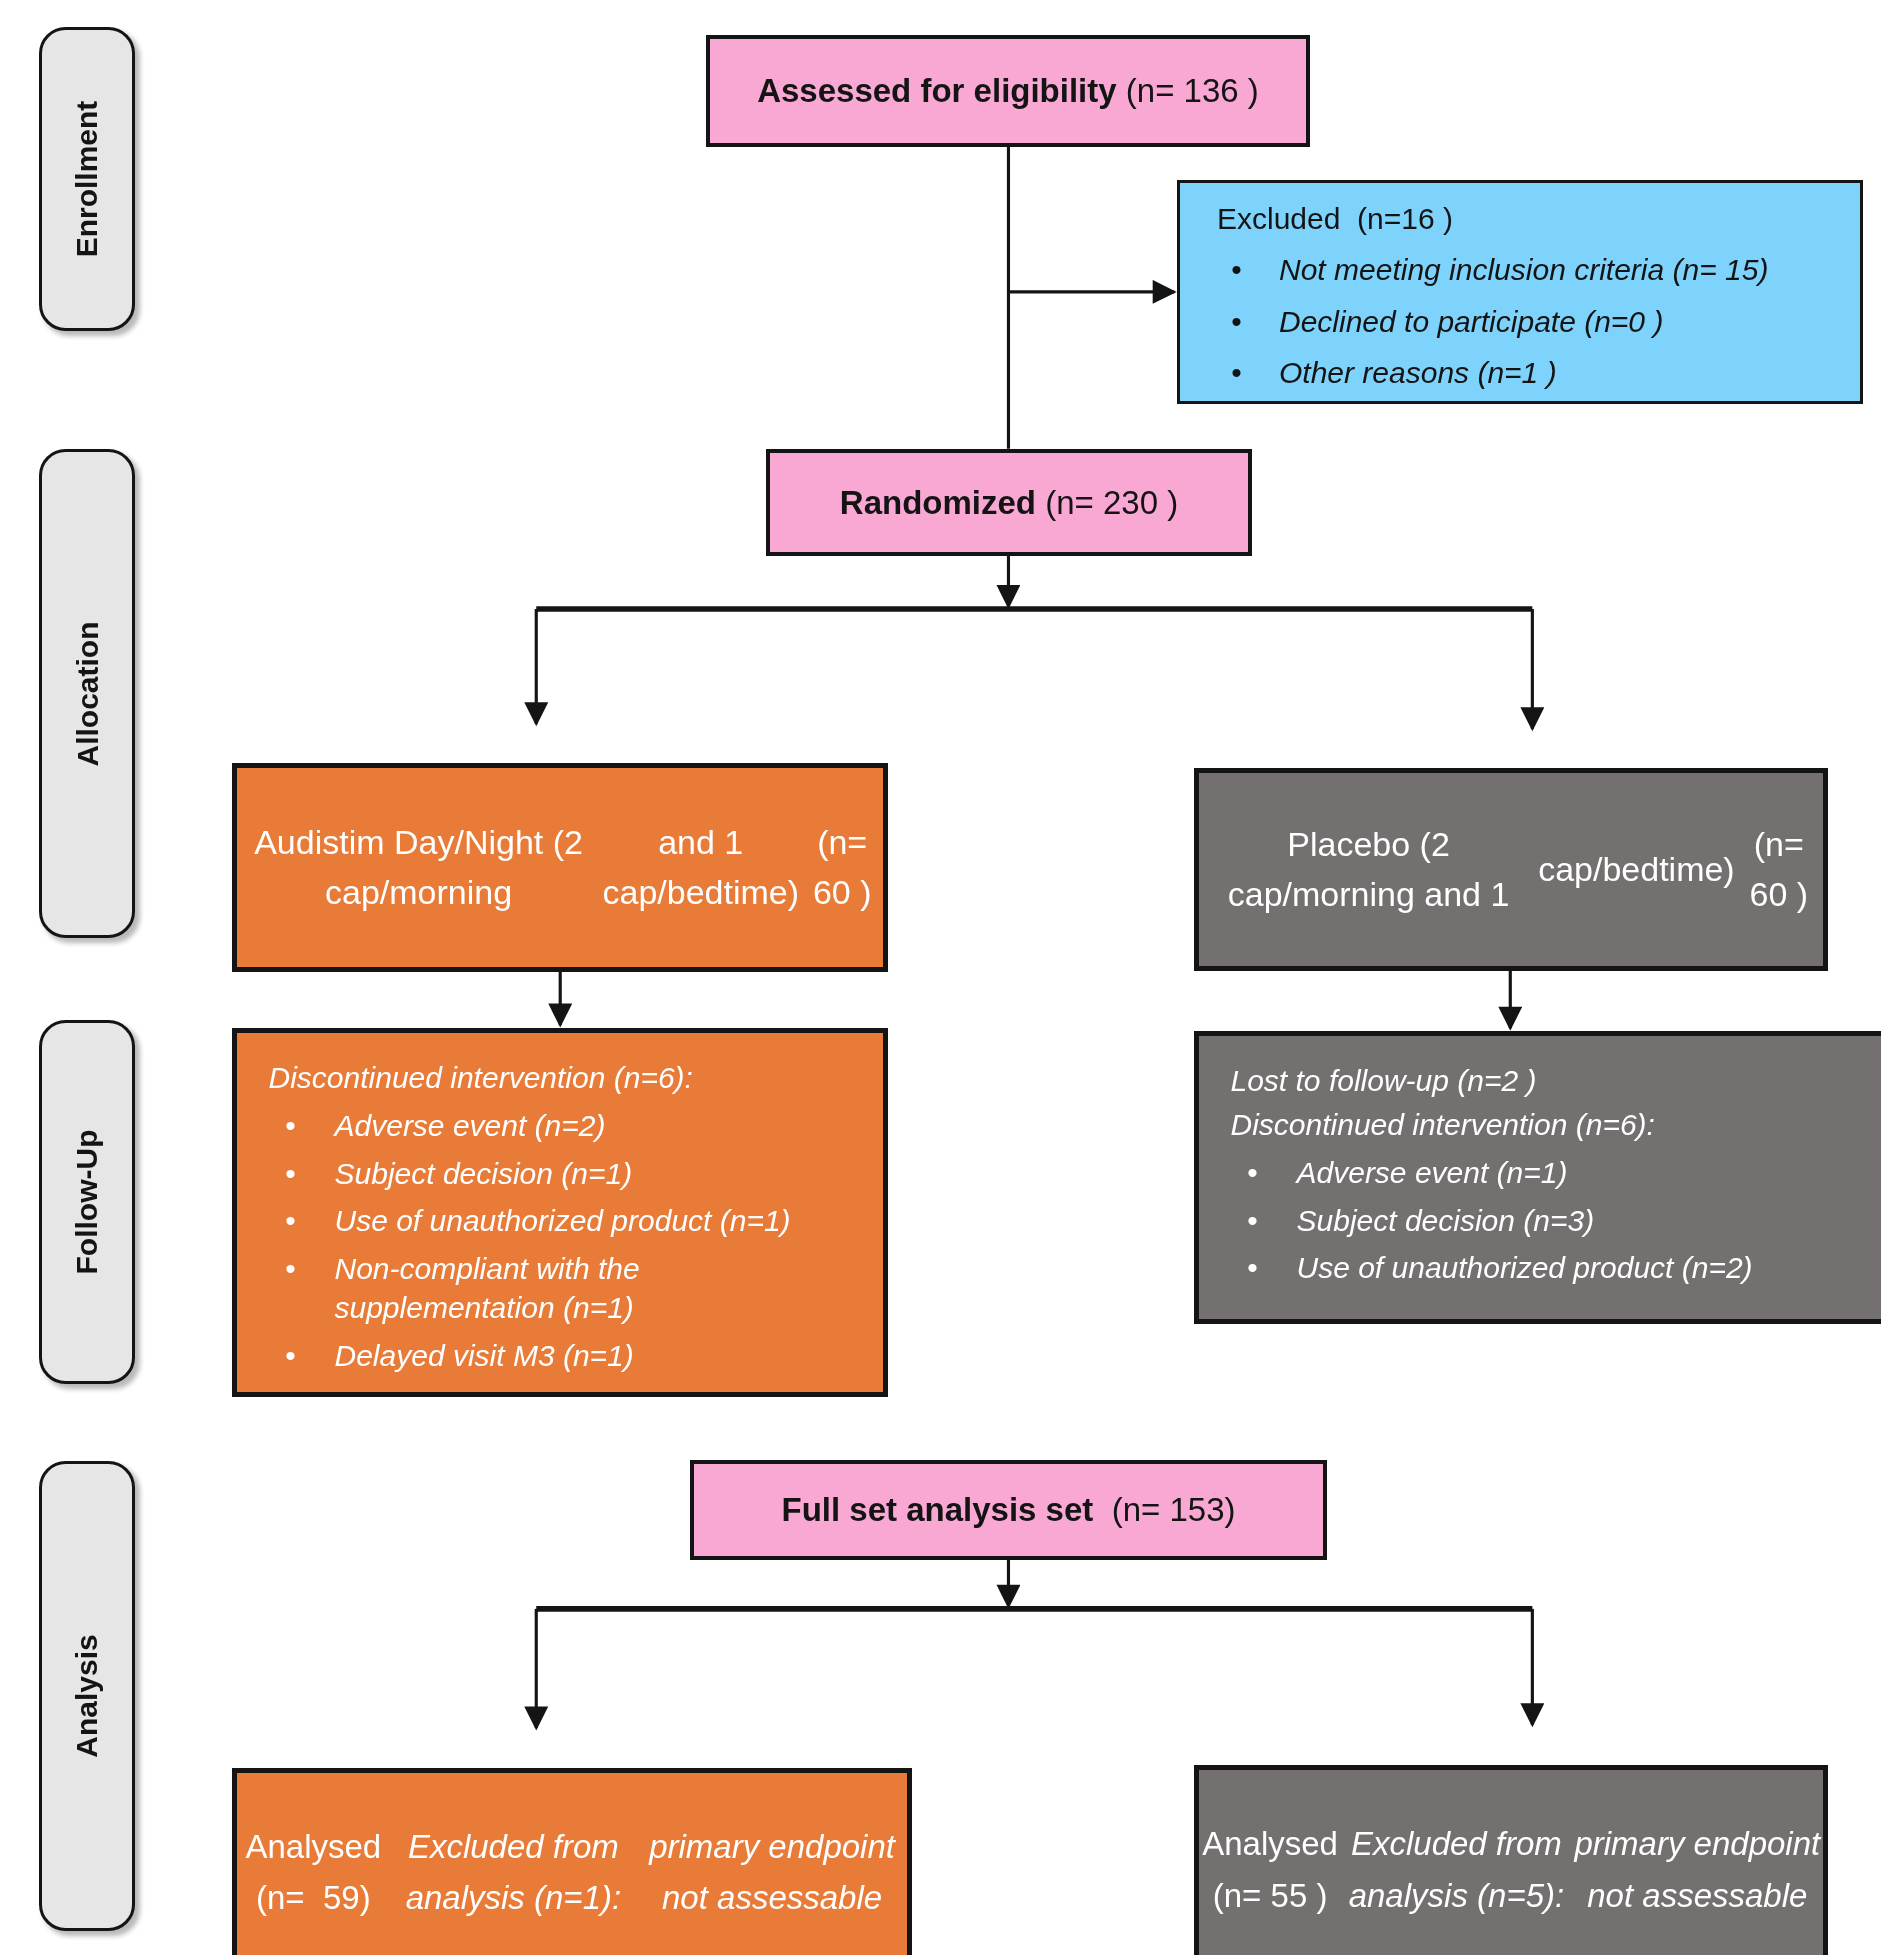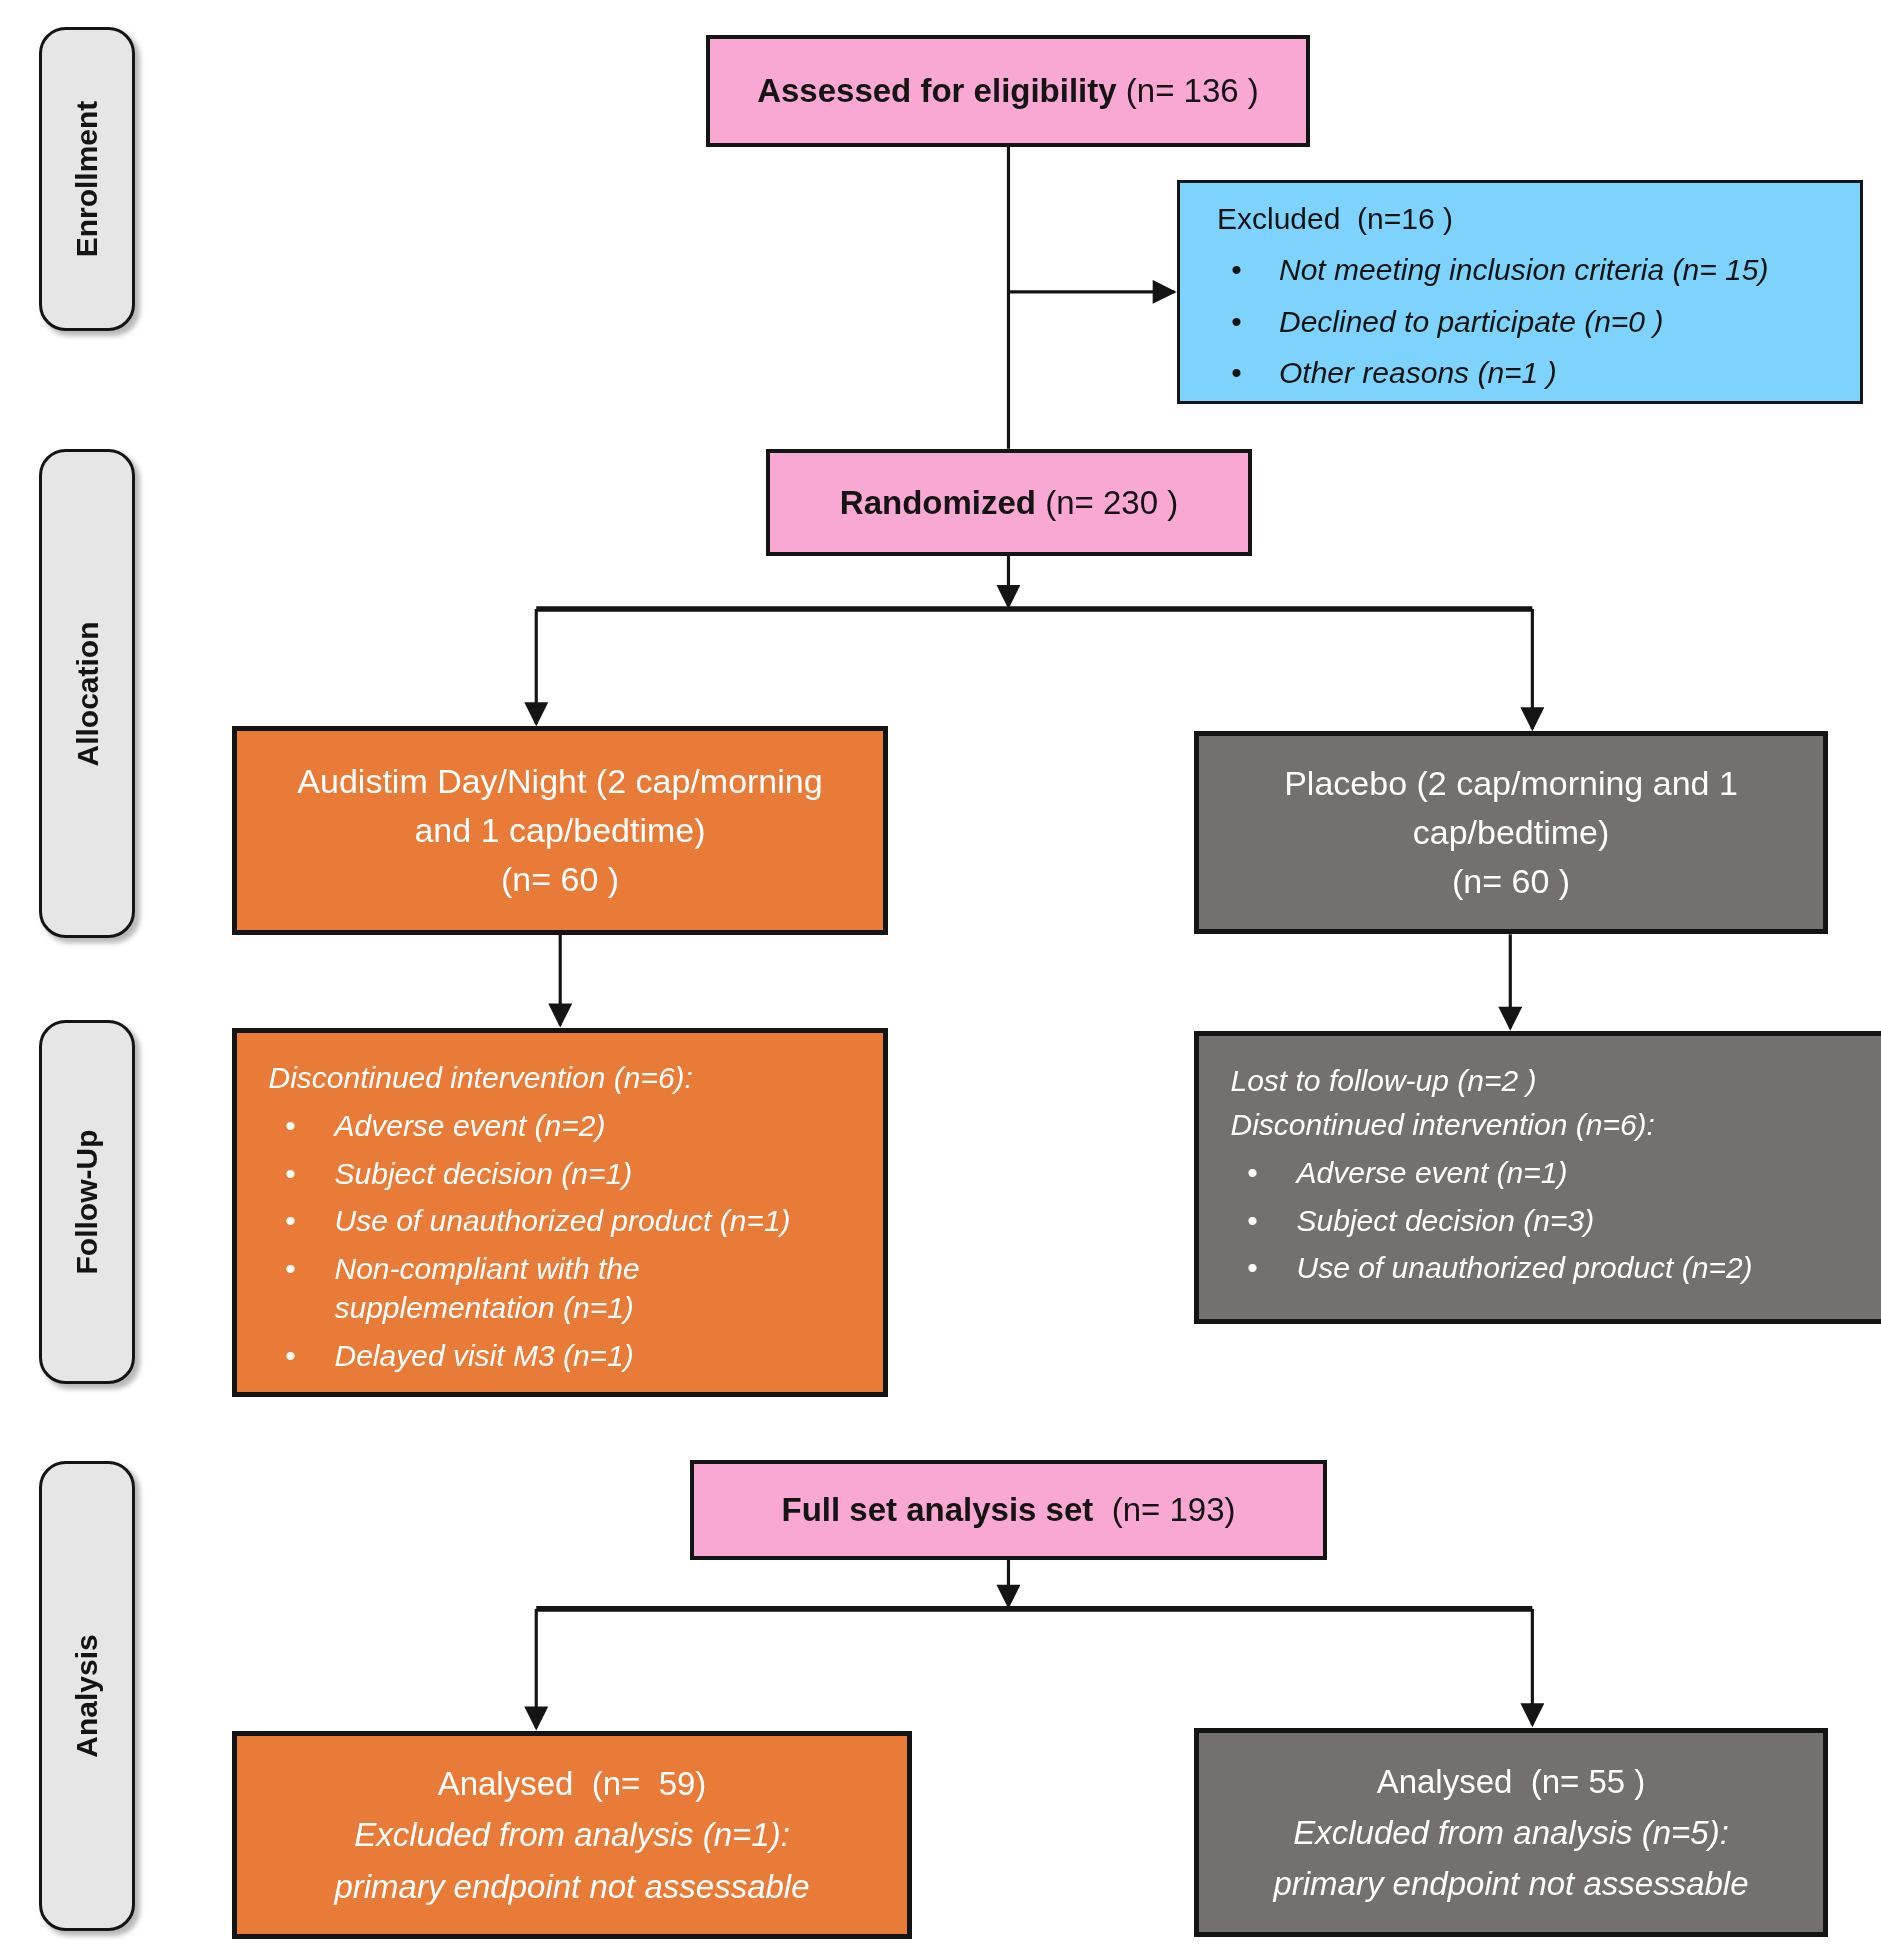--- a/index.html
+++ b/index.html
@@ -43,22 +43,22 @@
     padding:19px 22px 12.6px 37px;font-size:30px;
   }
   .list-white .h{margin-bottom:14px;}
   .list-white .bl{font-style:italic;margin-bottom:12.6px;}
 
   
   .fill-box{color:var(--text_light);border:5.7px solid var(--line);}
   .orange{background:var(--orange);}
   .slate{background:var(--slate);}
   .center-box{
-    display:flex;flex-direction:column;align-items:center;justify-content:center;
-    text-align:center;font-size:34px;line-height:1.45;
+    display:flex;flex-direction:row;align-items:center;justify-content:center;
+    text-align:center;font-size:34px;line-height:1.45;margin-top:37px;
   }
   .fu-box{padding:25px 19px 12.6px 31.5px;font-size:30px;font-style:italic;}
   .fu-box .h{margin-bottom:8.8px;line-height:1.3;}
   .bl{position:relative;padding-left:66px;line-height:1.3;}
   .fu-box .bl{margin-bottom:8.8px;}
   .bl::before{content:"\2022";position:absolute;left:16.4px;}
   .list-white .bl{padding-left:62px;}
   .list-white .bl::before{left:14px;}
   .narrow{max-width:378px;}
 
@@ -146,21 +146,21 @@
 
   <div class="box fill-box slate fu-box" style="left:1194px;top:1031px;width:700px;height:293px">
     <div class="h" style="margin-bottom:5px" data-bind="flow.followup_placebo.header1">Lost to follow-up (n=2 )</div>
     <div class="h" data-bind="flow.followup_placebo.header2">Discontinued intervention (n=6):</div>
     <div class="bl" data-bind="flow.followup_placebo.bullets.0">Adverse event (n=1)</div>
     <div class="bl" data-bind="flow.followup_placebo.bullets.1">Subject decision (n=3)</div>
     <div class="bl" data-bind="flow.followup_placebo.bullets.2">Use of unauthorized product (n=2)</div>
   </div>
 
   <div class="box white-box" style="left:690px;top:1460px;width:637px;height:100px">
-    <span><span class="b" data-bind="flow.fullset.title">Full set analysis set</span><span data-bind="flow.fullset.n">  (n= 193)</span></span>
+    <span><span class="b" data-bind="flow.fullset.title">Full set analysis set</span><span data-bind="flow.fullset.n">  (n= 153)</span></span>
   </div>
 
   <div class="box fill-box orange center-box ana-box" style="left:232px;top:1731px;width:680px;height:208px">
     <div data-bind="flow.analysed_audistim.title">Analysed  (n=  59)</div>
     <div class="it" data-bind="flow.analysed_audistim.lines.0">Excluded from analysis (n=1):</div>
     <div class="it" data-bind="flow.analysed_audistim.lines.1">primary endpoint not assessable</div>
   </div>
 
   <div class="box fill-box slate center-box ana-box" style="left:1194px;top:1728px;width:634px;height:209px">
     <div data-bind="flow.analysed_placebo.title">Analysed  (n= 55 )</div>

